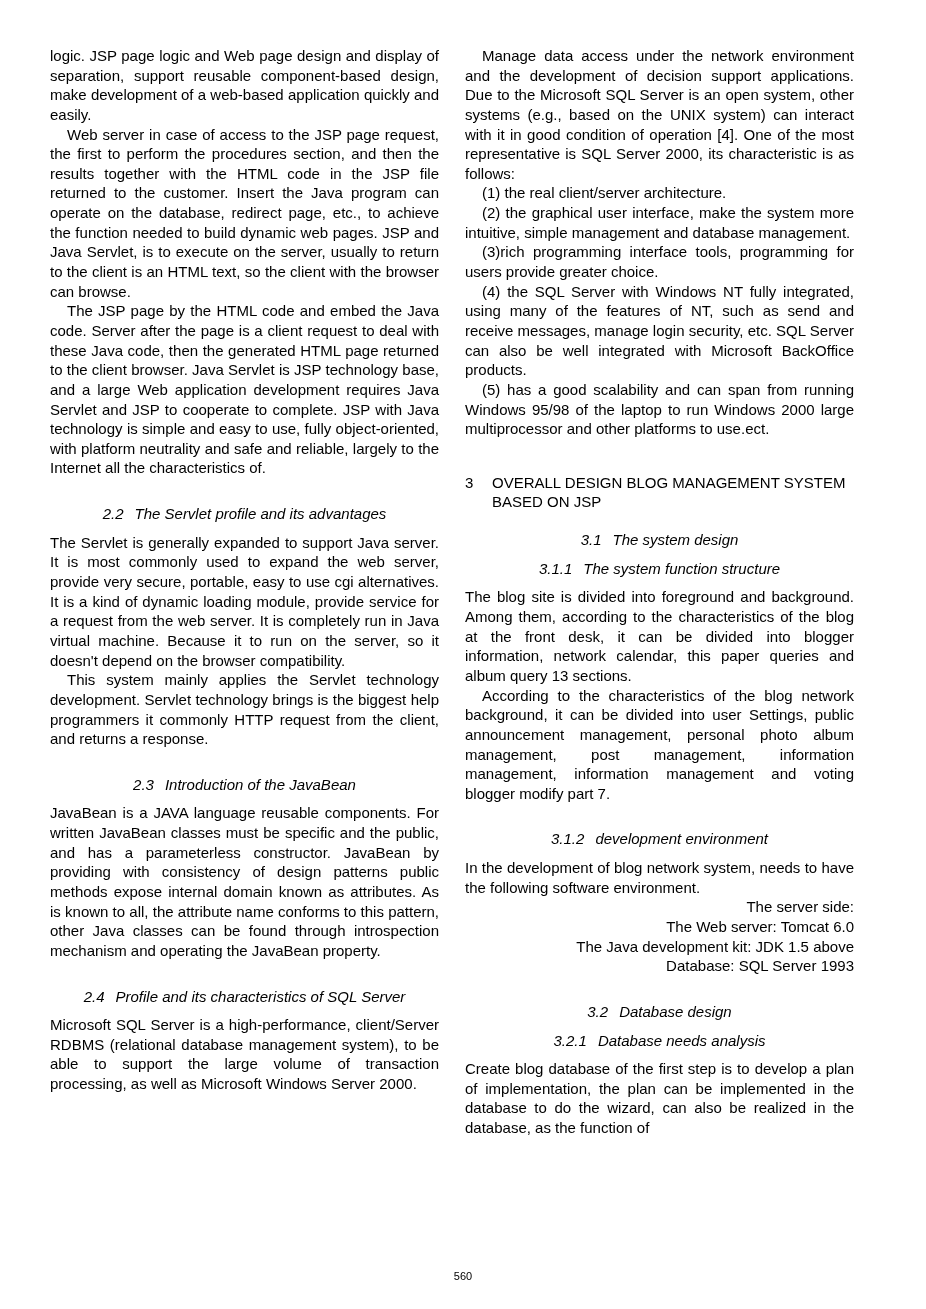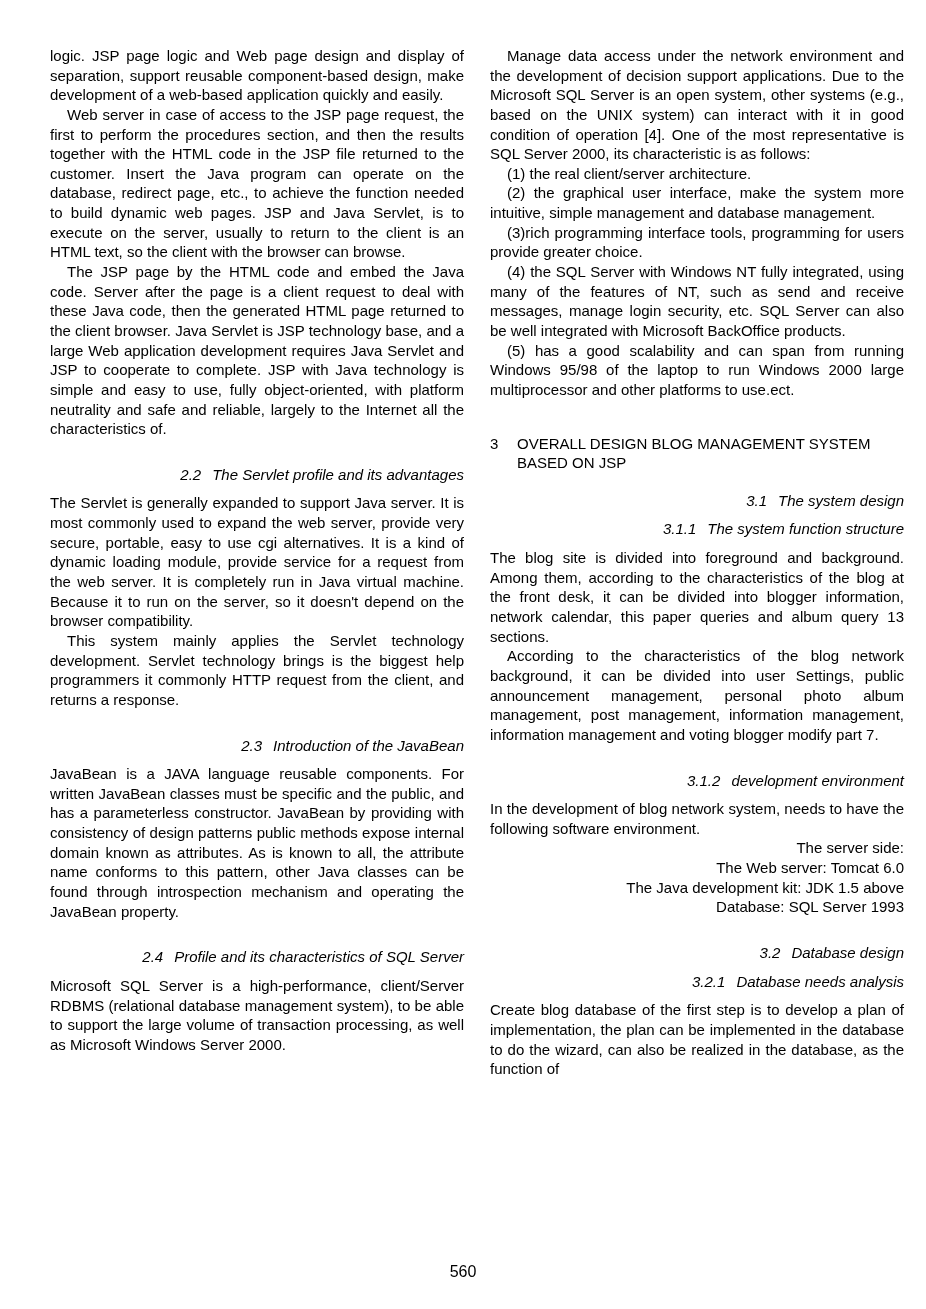--- a/index.html
+++ b/index.html
@@ -9,21 +9,21 @@
   }
   .page {
     width: 926px;
     height: 1309px;
     background: #ffffff;
     color: #000000;
     font-family: "Liberation Sans", "DejaVu Sans", sans-serif;
     font-size: 15px;
     line-height: 1.31;
     position: relative;
-    padding: 46px 22px 0 50px;
+    padding: 46px 72px 0 50px;
     box-sizing: border-box;
     overflow: hidden;
     margin: 0 auto;
   }
   .columns {
     display: flex;
     gap: 26px;
   }
   .col {
     flex: 1 1 0;
@@ -31,21 +31,21 @@
     text-align: justify;
   }
   p { margin: 0; }
   .indent { text-indent: 17px; }
 
   .h-it {
     font-style: italic;
     font-weight: normal;
     font-size: 15px;
     margin: 26px 0 9px 0;
-    text-align: right;
+    text-align: center;
   }
   .h-it .h-num { margin-right: 11px; }
   .h-it.tight { margin-top: 0; }
   .h-it.after-caps { margin-top: 18px; }
 
   .h-caps {
     font-weight: normal;
     font-size: 15px;
     margin: 34px 0 6px 0;
     text-align: left;
@@ -62,21 +62,21 @@
     padding-left: 17px;
     text-align: right;
   }
 
   .footer {
     position: absolute;
     left: 0;
     right: 0;
     bottom: 26px;
     text-align: center;
-    font-size: 16px;
+    font-size: 11px;
   }
 </style>
 </head>
 <body>
 
 <div class="page">
   <div class="columns">
 
     <div class="col">
       <p>logic. JSP page logic and Web page design and display of separation, support reusable component-based design, make development of a web-based application quickly and easily.</p>

